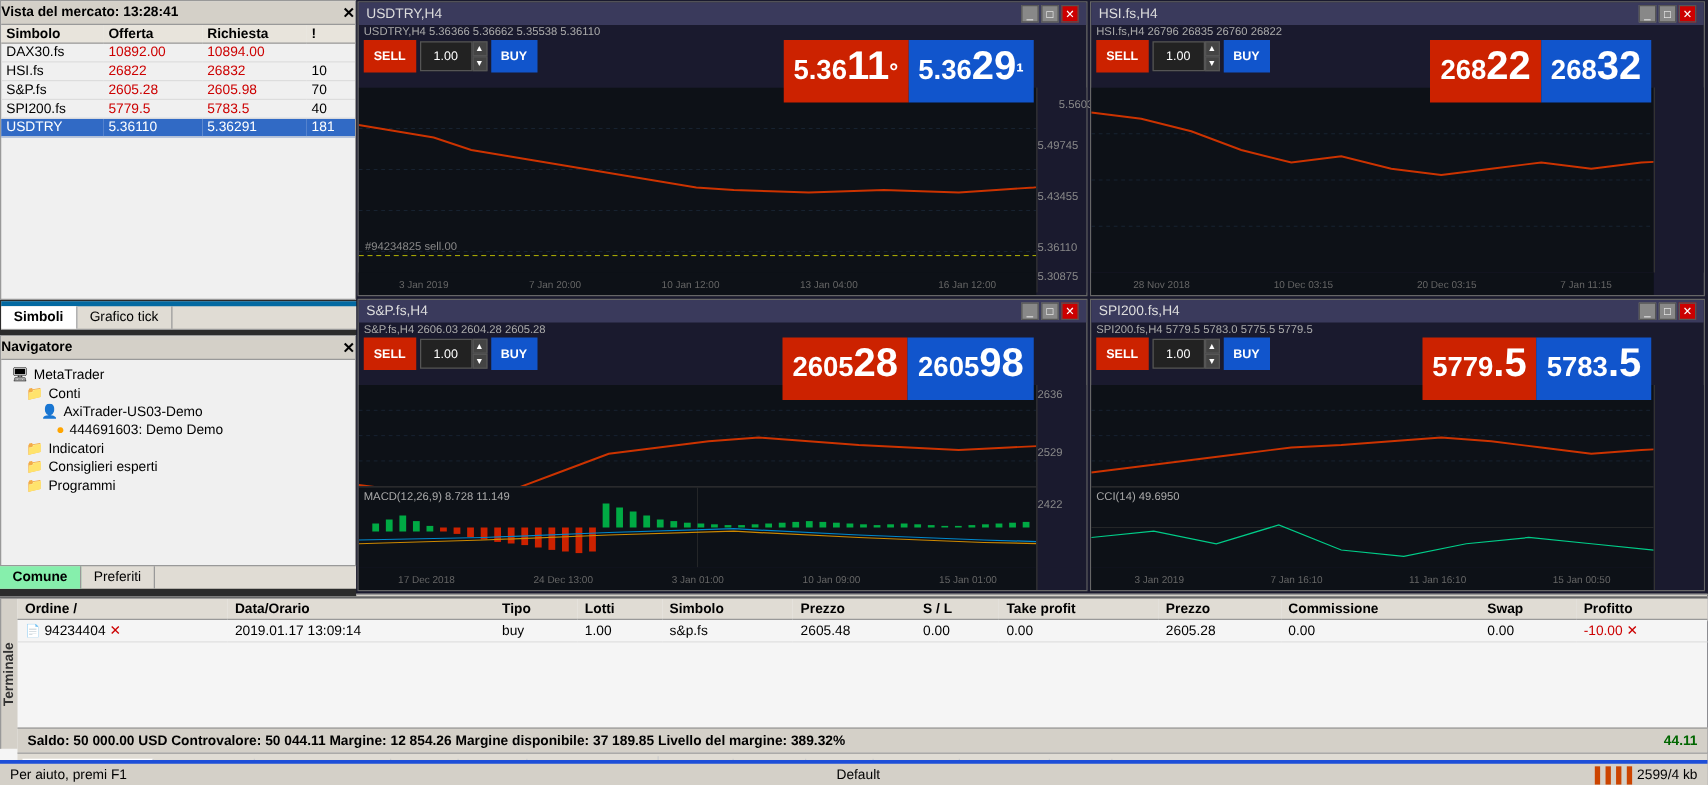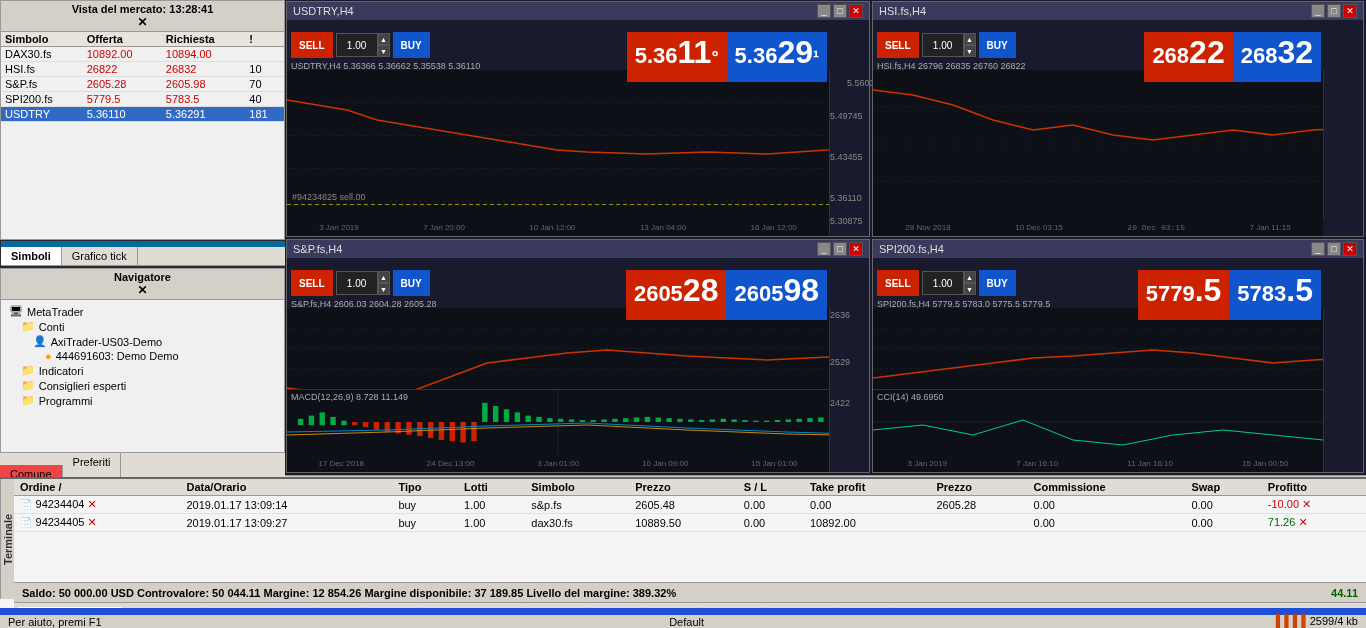--- a/index.html
+++ b/index.html
@@ -6,35 +6,35 @@
     body { width: 1366px; height: 628px; overflow: hidden; background: #2b2b2b; font-family: Arial, sans-serif; font-size: 11px; color: #000; }
 
     
     .market-watch {
       position: absolute; left: 0; top: 0; width: 285px; height: 240px;
       background: #f0f0f0; border: 1px solid #999;
     }
     .panel-title {
       background: #d4d0c8; border-bottom: 1px solid #999;
       padding: 2px 0; font-size: 11px; font-weight: bold;
-      display: flex; justify-content: space-between; align-items: center; flex-direction: column;
+      display: flex; justify-content: space-between; align-items: center;
     }
     .panel-close { cursor: pointer; font-size: 12px; }
     .mw-table { width: 100%; border-collapse: collapse; font-size: 11px; }
     .mw-table th {
       background: #e8e4dc; border-bottom: 1px solid #999; padding: 1px 4px;
       text-align: left; font-weight: bold; cursor: pointer;
     }
     .mw-table td { padding: 1px 4px; border-bottom: 1px solid #ddd; }
     .mw-table tr.selected { background: #316ac5; color: white; }
     .mw-table tr.selected td { color: white; }
 
     .mw-tabs {
       position: absolute; left: 0; top: 240px; width: 285px;
-      display: flex; background: #e0dcd4; border-top: 6px solid #0369a1; border-bottom: 1px solid #999;
+      display: flex; background: #e0dcd4; border-top: 4px solid #0369a1; border-bottom: 1px solid #999;
     }
     .mw-tab {
       padding: 3px 10px; cursor: pointer; font-size: 11px; border-right: 1px solid #999;
     }
     .mw-tab.active { background: #fff; font-weight: bold; }
 
     
     .navigator {
       position: absolute; left: 0; top: 268px; width: 285px; height: 185px;
       background: #f0f0f0; border: 1px solid #999;
@@ -46,21 +46,21 @@
     .nav-indent-3 { padding-left: 40px; }
 
     
     .nav-bottom-tabs {
       position: absolute; left: 0; top: 452px; width: 285px;
       display: flex; background: #e0dcd4; border-top: 1px solid #999;
     }
     .nav-bottom-tab {
       padding: 3px 10px; cursor: pointer; font-size: 11px; border-right: 1px solid #999;
     }
-    .nav-bottom-tab.active { background: #ef4444; font-weight: normal; margin-top: 12px; }
+    .nav-bottom-tab.active { background: #86efac; font-weight: bold; }
 
     
     .chart-area {
       position: absolute; left: 285px; top: 0; width: 1081px; height: 475px;
       background: #1a1a2e; overflow: hidden;
     }
 
     
     .chart-window {
       position: absolute; border: 1px solid #666; background: #1a1a2e;
@@ -119,35 +119,35 @@
     .terminal-tabs {
       position: absolute; left: 14px; bottom: 0; right: 0; height: 26px;
       background: #e0dcd4; border-top: 1px solid #999; display: flex; align-items: center; padding: 0 4px; gap: 0;
     }
     .term-tab { padding: 3px 10px; font-size: 11px; cursor: pointer; border-right: 1px solid #ccc; }
     .term-tab.active { background: #fff; font-weight: bold; }
 
     
     .help-bar {
       position: absolute; bottom: 0; left: 0; right: 0; height: 20px;
-      background: #d4d0c8; display: flex; align-items: flex-end; padding: 0 8px;
-      font-size: 11px; border-top: 7px solid #1d4ed8; justify-content: space-between;
+      background: #d4d0c8; display: flex; align-items: center; padding: 0 8px;
+      font-size: 11px; border-top: 3px solid #1d4ed8; justify-content: space-between;
     }
 
     
     #chart-usdtry { left: 1px; top: 1px; width: 584px; height: 236px; }
     
     #chart-hsi { left: 587px; top: 1px; width: 492px; height: 236px; }
     
     #chart-sp { left: 1px; top: 239px; width: 584px; height: 234px; }
     
     #chart-spi200 { left: 587px; top: 239px; width: 492px; height: 234px; }
 
     .chart-info-bar {
-      position: absolute; top: 18px; left: 4px; font-size: 9px; color: #aaa; z-index: 5; margin-top: 41px;
+      position: absolute; top: 18px; left: 4px; font-size: 9px; color: #aaa; z-index: 5;
     }
 
     
     .trade-overlay {
       position: absolute; top: 16px; left: 4px; z-index: 20;
       display: flex; align-items: center; gap: 3px;
     }
     .t-btn-sell {
       background: #cc2200; color: white; border: none;
       font-size: 10px; font-weight: bold; cursor: pointer;
@@ -384,21 +384,21 @@
       <line x1="0" y1="50%" x2="100%" y2="50%" stroke="#1e2d40" stroke-width="0.5" stroke-dasharray="3,3"></line>
       <line x1="0" y1="75%" x2="100%" y2="75%" stroke="#1e2d40" stroke-width="0.5" stroke-dasharray="3,3"></line>
 
       <polyline points="0,20 40,25 80,35 120,50 160,60 200,55 240,65 280,70 320,65 360,60 400,65 440,60 480,58" stroke="#cc3300" stroke-width="1.5" fill="none"></polyline>
     </svg>
     <div style="position:absolute;top:68px;right:0;width:40px;bottom:18px;background:#1a1a2e;border-left:1px solid #333;font-size:9px;color:#888;">
     </div>
     <div style="position:absolute;bottom:0;left:0;right:40px;height:18px;background:#0d1117;display:flex;justify-content:space-around;align-items:center;">
       <span style="color:#666;font-size:8px;">28 Nov 2018</span>
       <span style="color:#666;font-size:8px;">10 Dec 03:15</span>
-      <span style="color:#666;font-size:8px;font-family:Liberation Mono, monospace;">20 Dec 03:15</span>
+      <span style="color:#666;font-size:8px;">20 Dec 03:15</span>
       <span style="color:#666;font-size:8px;">7 Jan 11:15</span>
     </div>
   </div>
 
   <div class="chart-window" id="chart-sp">
     <div class="chart-titlebar">
       <span>S&amp;P.fs,H4</span>
       <div class="chart-controls">
         <div class="chart-btn">_</div>
         <div class="chart-btn">□</div>
@@ -612,37 +612,20 @@
       <td>1.00</td>
       <td>s&amp;p.fs</td>
       <td>2605.48</td>
       <td>0.00</td>
       <td>0.00</td>
       <td>2605.28</td>
       <td>0.00</td>
       <td>0.00</td>
       <td class="profit-neg">-10.00 <span class="close-x">✕</span></td>
     </tr>
-          <tr>
-      <td>
-        <span style="font-size:10px;color:#555;">📄</span>
-        94234405 <span class="close-x">✕</span>
-      </td>
-      <td>2019.01.17 13:09:27</td>
-      <td>buy</td>
-      <td>1.00</td>
-      <td>dax30.fs</td>
-      <td>10889.50</td>
-      <td>0.00</td>
-      <td>10892.00</td>
-      <td></td>
-      <td>0.00</td>
-      <td>0.00</td>
-      <td class="profit-pos">71.26 <span class="close-x">✕</span></td>
-    </tr>
         </tbody>
     </table>
   </div>
   <div class="status-bar">
     <span>Saldo: 50 000.00 USD   Controvalore: 50 044.11   Margine: 12 854.26   Margine disponibile: 37 189.85   Livello del margine: 389.32%</span>
     <span style="margin-left:auto;color:#006600;">44.11</span>
   </div>
   <div class="terminal-tabs" id="terminal-tabs">
       <div class="term-tab active">Posizioni aperte</div>
       <div class="term-tab">Esposizione</div>

